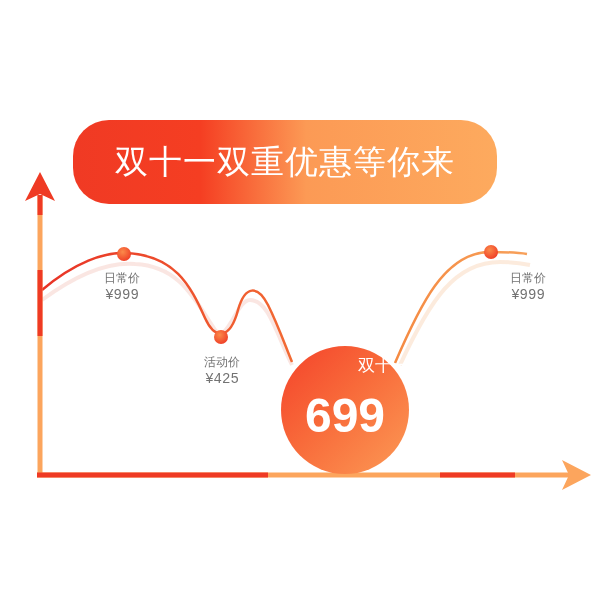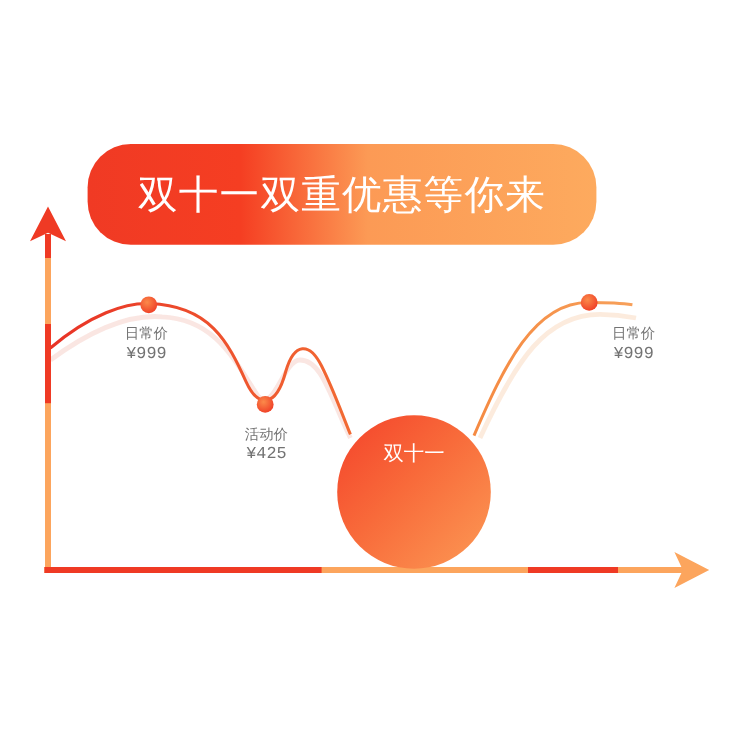--- a/index.html
+++ b/index.html
@@ -17,21 +17,21 @@
       position: absolute; color: #737373; font-size: 12px; text-align: center;
       line-height: 17px; width: 60px;
     }
     .label .price { font-size: 14px; font-family: Liberation Mono, monospace; }
     .badge {
       position: absolute; left: 281px; top: 346px; width: 128px; height: 128px;
       border-radius: 50%;
       background: linear-gradient(135deg, #f4422a 0%, #f86a3a 45%, #fc9a55 100%);
       color: #fff; text-align: center;
     }
-    .badge .badge-title { position: absolute; top: 20px; left: 0; right: 0; font-size: 17px; }
+    .badge .badge-title { position: absolute; top: 8px; left: 0; right: 0; font-size: 17px; text-align: right; }
     .badge .badge-price { position: absolute; top: 42px; left: 0; right: 0; font-size: 48px; font-weight: bold;
       font-family: "Liberation Sans", sans-serif; }
   </style>
 </head>
 <body>
 
 <svg class="canvas" width="612" height="612" viewBox="0 0 612 612">
   <defs>
     <linearGradient id="curveL" x1="0" y1="0" x2="1" y2="0">
       <stop offset="0" stop-color="#e83226"></stop>
@@ -82,13 +82,14 @@
   <div class="price">¥425</div>
 </div>
 
 <div class="label" style="left:498px; top:270px;">
   <div>日常价</div>
   <div class="price">¥999</div>
 </div>
 
 <div class="badge">
   <div class="badge-title">双十一</div>
+  <div class="badge-price">699</div>
 </div>
 
 </body></html>

